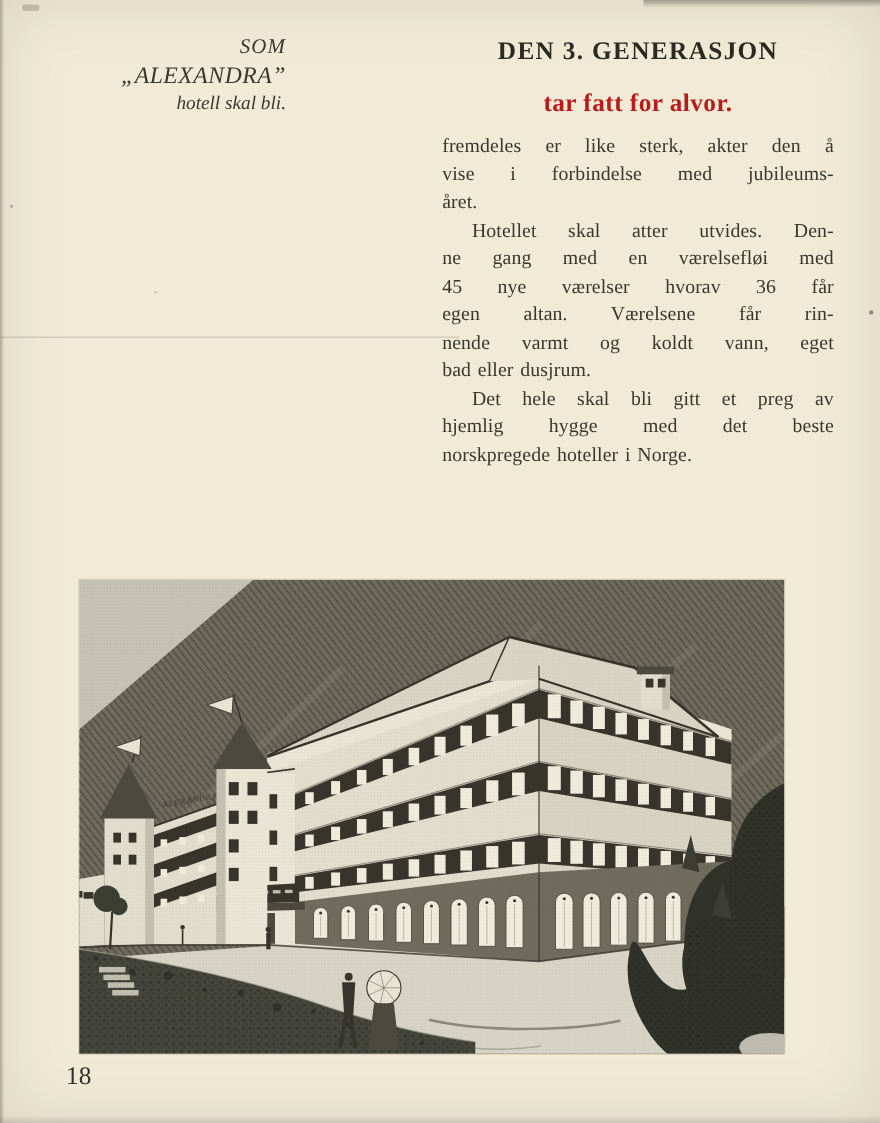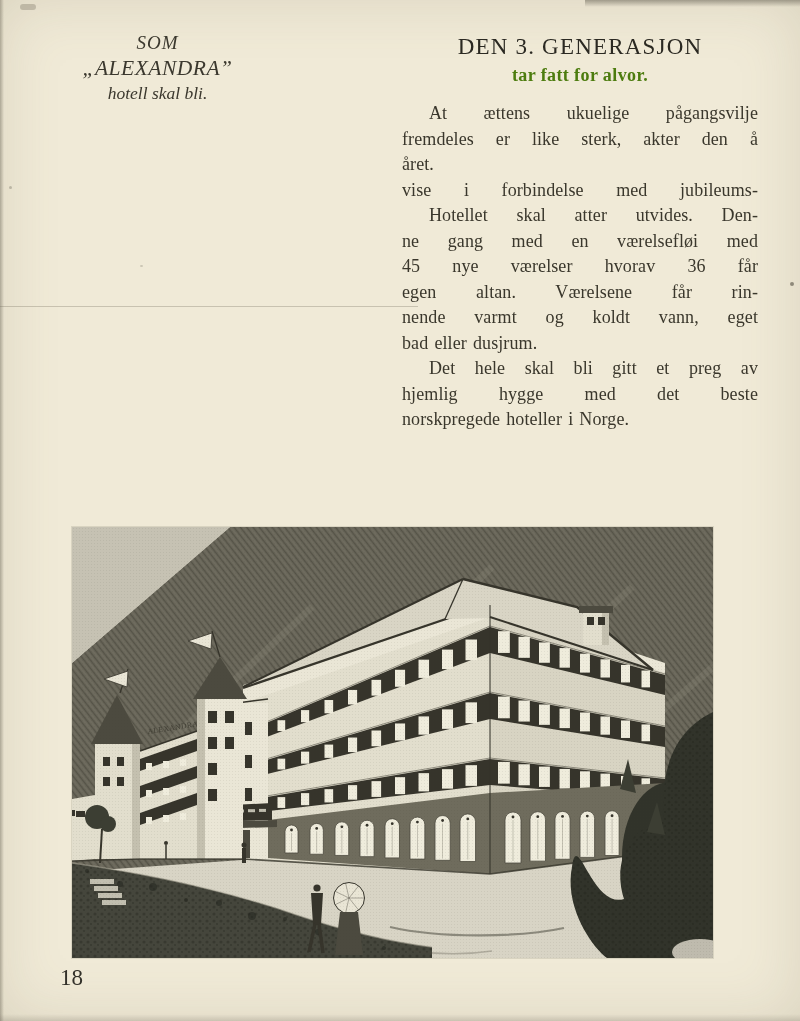--- a/index.html
+++ b/index.html
@@ -17,32 +17,32 @@
     background:linear-gradient(to right, rgba(90,85,70,.40), rgba(90,85,70,0));}
   .edge-bottom{position:absolute;left:0;top:1014px;width:100%;height:7px;
     background:linear-gradient(to top, rgba(104,99,85,.22), rgba(104,99,85,0));}
   .crease{position:absolute;left:0;top:306px;width:418px;height:1px;
     background:rgba(110,104,86,.30);}
   .speck{position:absolute;background:rgba(70,66,54,.55);border-radius:50%;}
   .smudge{position:absolute;left:20px;top:4px;width:16px;height:6px;border-radius:3px;
     background:rgba(120,114,98,.35);}
 
   
-  .caption{position:absolute;left:55px;top:31px;width:205px;text-align:center;
+  .caption{position:absolute;left:55px;top:31px;width:205px;text-align:right;
     color:#3b382e;font-style:italic;}
   .caption .c1{font-size:19px;letter-spacing:1px;line-height:24px;}
   .caption .c2{font-size:21.5px;letter-spacing:.5px;line-height:27px;}
   .caption .c3{font-size:17.5px;line-height:23px;margin-top:0;}
 
   
   .article{position:absolute;left:402px;top:33px;width:356px;color:#36342b;}
-  .article .t1{font-size:23px;line-height:28px;font-weight:normal;text-align:center;
+  .article .t1{font-size:23px;line-height:28px;font-weight:bold;text-align:center;
     letter-spacing:1.2px;color:#2b2922;}
-  .article .t2{font-size:18px;line-height:26px;font-weight:bold;text-align:center;
-    letter-spacing:.4px;color:#4d7c0f;margin-top:1px;}
+  .article .t2{font-size:23px;line-height:26px;font-weight:bold;text-align:center;
+    letter-spacing:.4px;color:#b91c1c;margin-top:20px;}
   .article .body{margin-top:13px;font-size:18px;line-height:25.5px;word-spacing:1.5px;
     letter-spacing:.1px;color:#3a372c;}
   .article .line{text-align:justify;text-align-last:justify;white-space:normal;}
   .article .line.para-start{text-indent:27px;}
   .article .line.para-end{text-align-last:left;}
 
   
   .photo{position:absolute;left:72px;top:527px;width:641px;height:431px;
     box-shadow:0 0 0 1px rgba(90,85,70,.15);}
   .photo svg{display:block;width:100%;height:100%;}
@@ -66,24 +66,23 @@
   <div class="caption">
     <div class="c1">SOM</div>
     <div class="c2">„ALEXANDRA”</div>
     <div class="c3">hotell skal bli.</div>
   </div>
 
   <div class="article">
     <div class="t1">DEN 3. GENERASJON</div>
     <div class="t2">tar fatt for alvor.</div>
     <div class="body">
-        <div class="line para-start">At ættens ukuelige pågangsvilje</div>
         <div class="line">fremdeles er like sterk, akter den å</div>
+        <div class="line">vise i forbindelse med jubileums-</div>
         <div class="line para-end">året.</div>
-        <div class="line">vise i forbindelse med jubileums-</div>
         <div class="line para-start">Hotellet skal atter utvides. Den-</div>
         <div class="line">ne gang med en værelsefløi med</div>
         <div class="line">45 nye værelser hvorav 36 får</div>
         <div class="line">egen altan. Værelsene får rin-</div>
         <div class="line">nende varmt og koldt vann, eget</div>
         <div class="line para-end">bad eller dusjrum.</div>
         <div class="line para-start">Det hele skal bli gitt et preg av</div>
         <div class="line">hjemlig hygge med det beste</div>
         <div class="line para-end">norskpregede hoteller i Norge.</div>
       </div>

